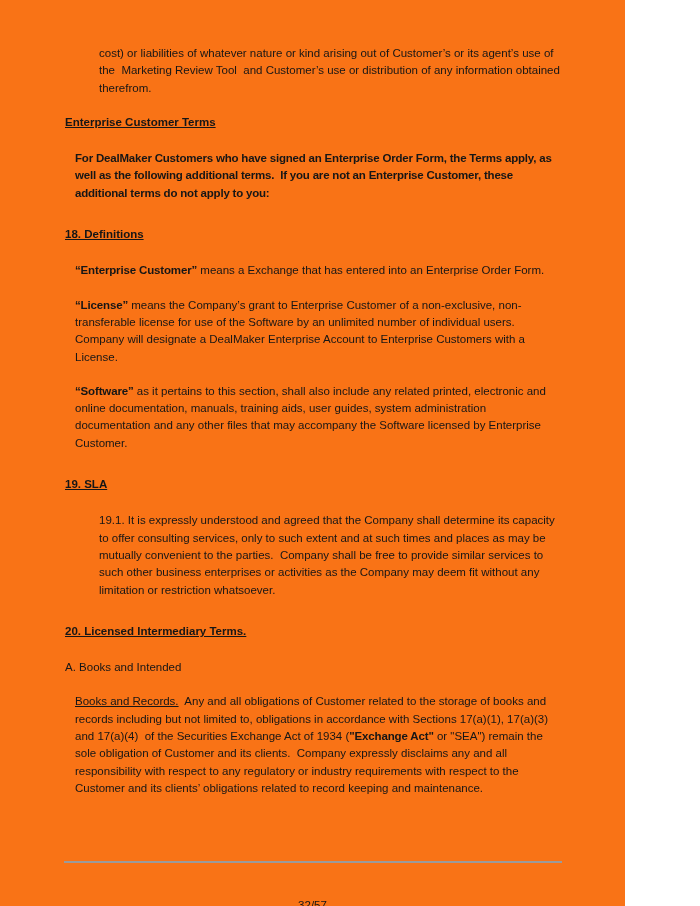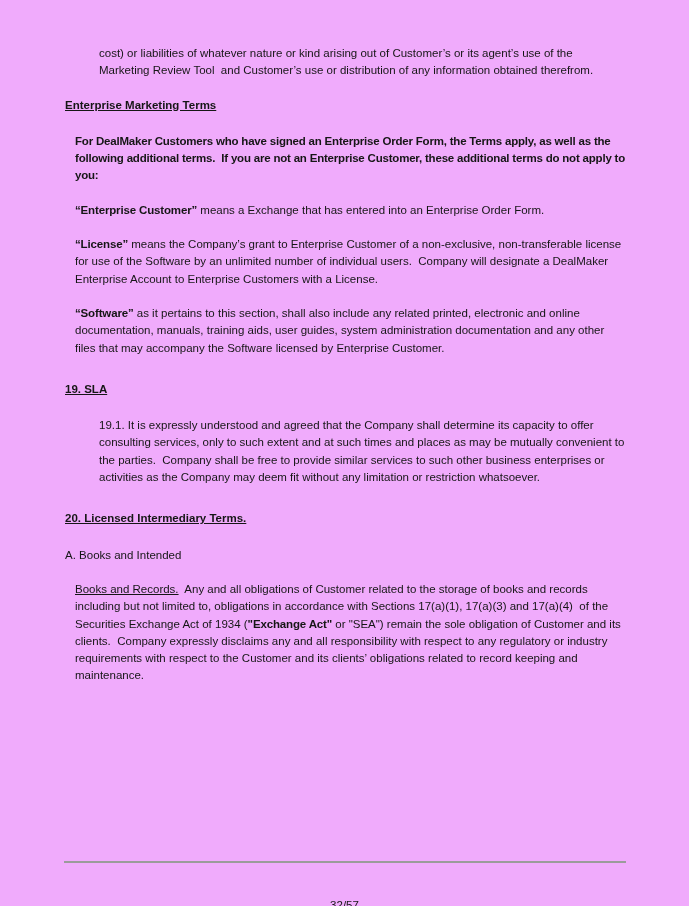--- a/index.html
+++ b/index.html
@@ -2,23 +2,23 @@
 <html><head>
 <meta charset="utf-8">
 <style>
   html, body {
     margin: 0;
     padding: 0;
     background: #ffffff;
   }
   .page {
     position: relative;
-    width: 689px;
+    width: 625px;
     height: 906px;
-    background: #f0abfc;
+    background: #f97316;
     font-family: "Liberation Sans", "DejaVu Sans", sans-serif;
     font-size: 11.5px;
     line-height: 17.3px;
     color: #161616;
     overflow: hidden;
   }
   .doc {
     padding: 45px 63px 0 65px; 
   }
   .para {
@@ -54,24 +54,25 @@
   }
 </style>
 </head>
 <body>
 
 <div class="page">
   <div class="doc">
 
     <p class="para indent-2 pre">cost) or liabilities of whatever nature or kind arising out of Customer’s or its agent’s use of the  Marketing Review Tool  and Customer’s use or distribution of any information obtained therefrom.</p>
 
-    <p class="para section-heading tight pre">Enterprise Marketing Terms</p>
+    <p class="para section-heading tight pre">Enterprise Customer Terms</p>
 
     <p class="para indent-1 bold-para pre">For DealMaker Customers who have signed an Enterprise Order Form, the Terms apply, as well as the following additional terms.  If you are not an Enterprise Customer, these additional terms do not apply to you:</p>
 
+    <p class="para section-heading pre">18. Definitions</p>
 
     <p class="para indent-1"><span class="b pre">“Enterprise Customer”</span><span class="pre"> means a Exchange that has entered into an Enterprise Order Form.</span></p>
 
     <p class="para indent-1"><span class="b pre">“License”</span><span class="pre"> means the Company’s grant to Enterprise Customer of a non-exclusive, non-transferable license for use of the Software by an unlimited number of individual users.  Company will designate a DealMaker Enterprise Account to Enterprise Customers with a License.</span></p>
 
 
     <p class="para indent-1"><span class="b pre">“Software”</span><span class="pre"> as it pertains to this section, shall also include any related printed, electronic and online documentation, manuals, training aids, user guides, system administration documentation and any other files that may accompany the Software licensed by Enterprise Customer.</span></p>
 
     <p class="para section-heading pre">19. SLA</p>
 

